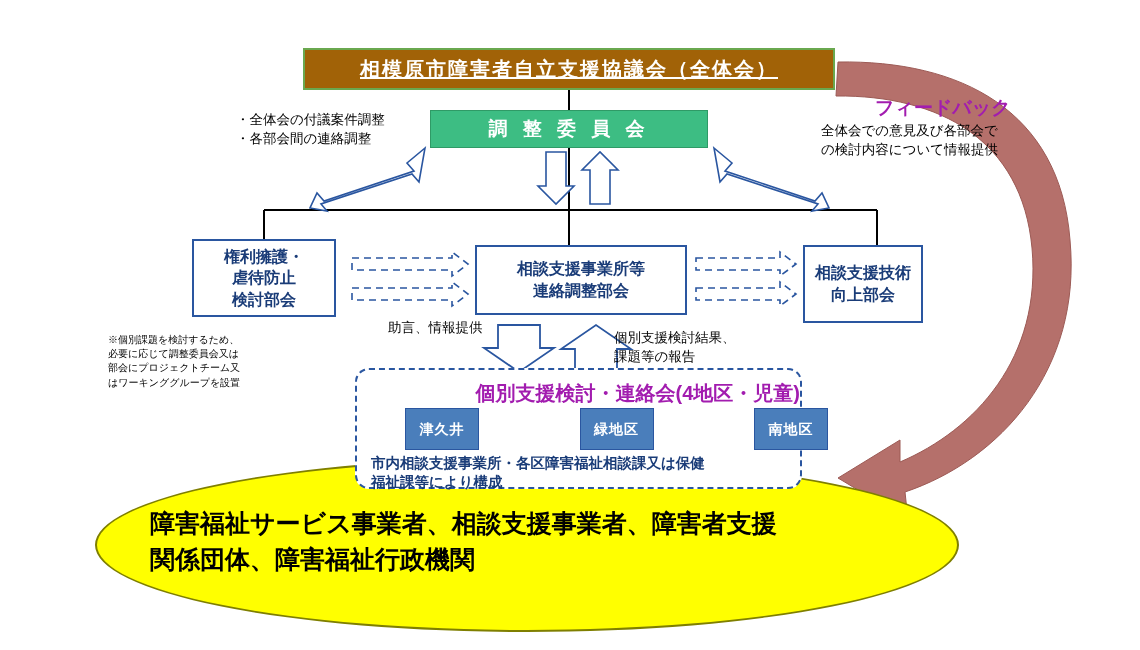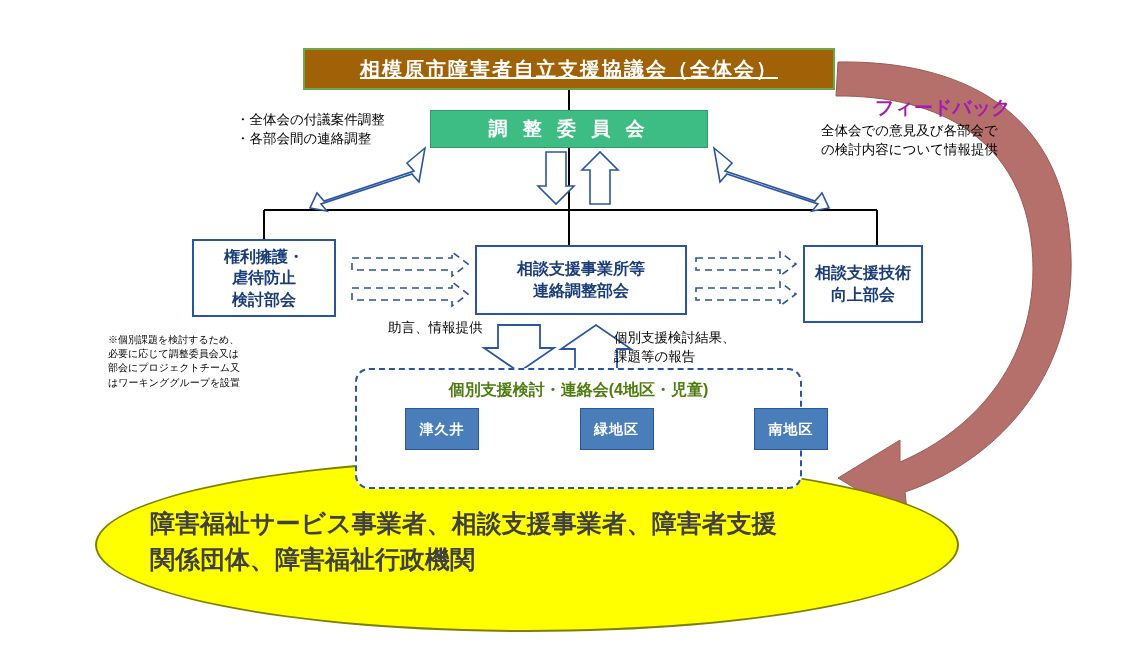--- a/index.html
+++ b/index.html
@@ -70,24 +70,24 @@
   #dashed-box {
     left: 355px; top: 368px; width: 447px; height: 121px;
     box-sizing: border-box;
     border: 2px dashed #2a56a0;
     border-radius: 14px;
     background: #ffffff;
   }
   #dashed-title {
     position: absolute;
     left: 0; top: 10px; width: 100%;
-    text-align: center;
-    font-size: 16px;
-    font-weight: bold;
-    color: #4d7c0f;
+    text-align: right;
+    font-size: 20px;
+    font-weight: bold;
+    color: #a21caf;
   }
   #district-row {
     position: absolute;
     left: 12px; top: 38px; width: 423px;
     display: flex;
     justify-content: space-between;
     padding-left: 36px;
   }
   .district {
     box-sizing: border-box;
@@ -119,21 +119,21 @@
   #ellipse {
     left: 95px; top: 458px; width: 860px; height: 170px;
     background: #ffff00;
     border: 2px solid #7f7f00;
     border-radius: 50%;
   }
   #ellipse-text {
     left: 150px; top: 505px; width: 760px;
     font-size: 25px;
     font-weight: bold;
-    color: #404040;
+    color: #000000;
     line-height: 1.45;
     white-space: pre-line;
     text-align: left;
   }
 
   
   .note {
     font-size: 13.5px;
     color: #000000;
     line-height: 1.42;
@@ -249,19 +249,21 @@
   <div class="abs note" id="report-label">個別支援検討結果、
 課題等の報告</div>
 
   <div class="abs" id="dashed-box">
     <div id="dashed-title">個別支援検討・連絡会(4地区・児童)</div>
     <div id="district-row">
       <div class="district">津久井</div>
       <div class="district">緑地区</div>
       <div class="district">南地区</div>
     </div>
+    <div id="dashed-footnote">市内相談支援事業所・各区障害福祉相談課又は保健
+福祉課等により構成</div>
   </div>
 
   <div class="abs" id="feedback-title">フィードバック</div>
   <div class="abs" id="feedback-desc">全体会での意見及び各部会で
 の検討内容について情報提供</div>
 
 </div>
 
 </body></html>

